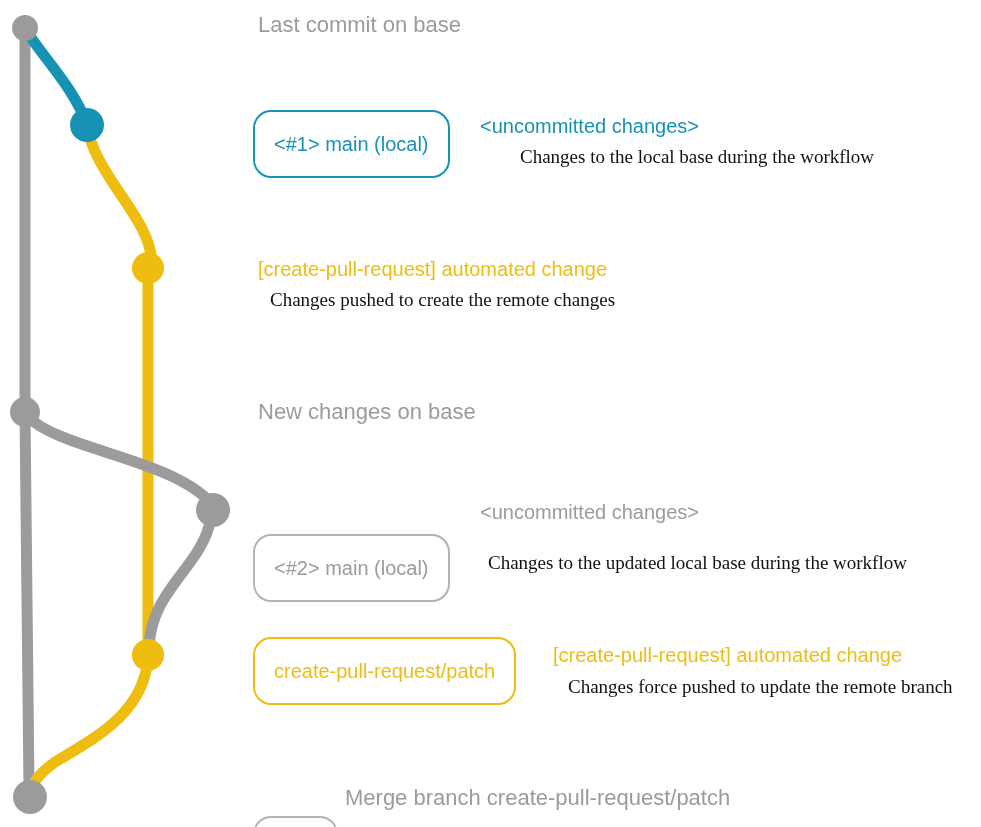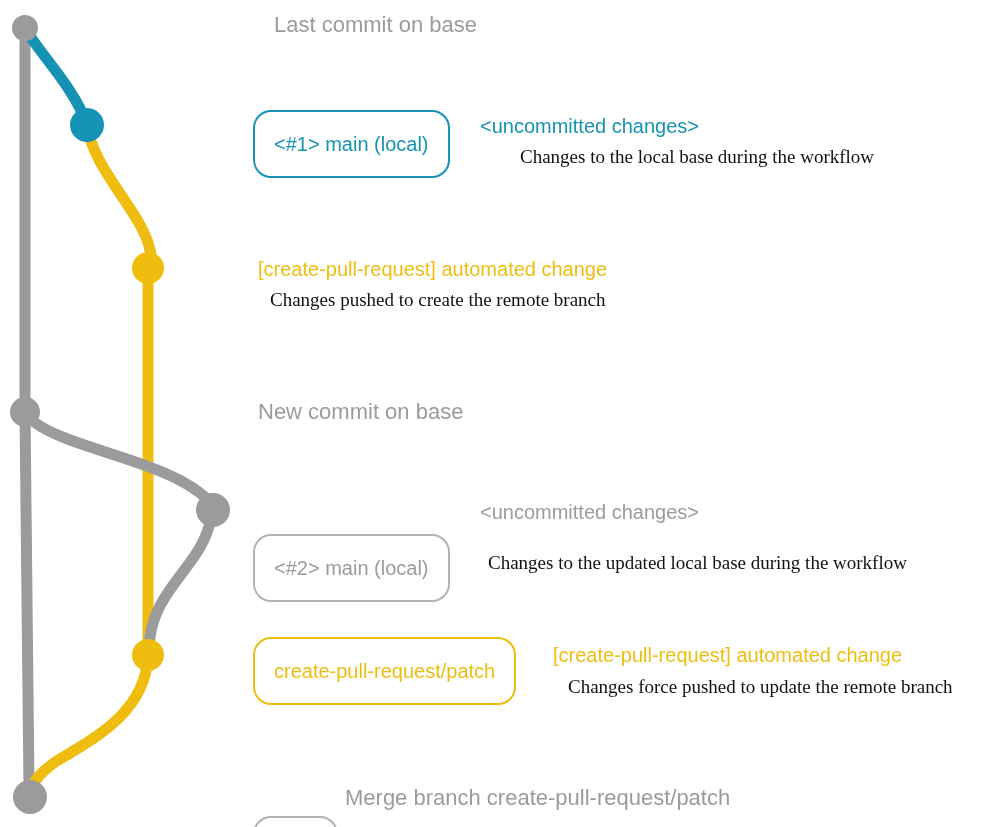--- a/index.html
+++ b/index.html
@@ -55,32 +55,32 @@
 
     <circle class="fill-gray" cx="25" cy="28" r="13"></circle>
     <circle class="fill-blue" cx="87" cy="125" r="17"></circle>
     <circle class="fill-yellow" cx="148" cy="268" r="16"></circle>
     <circle class="fill-gray" cx="25" cy="412" r="15"></circle>
     <circle class="fill-gray" cx="213" cy="510" r="17"></circle>
     <circle class="fill-yellow" cx="148" cy="655" r="16"></circle>
     <circle class="fill-gray" cx="30" cy="797" r="17"></circle>
   </svg>
 
-  <div class="abs hdr" style="left:258px;top:13px;margin-left:16px;">Last commit on base</div>
+  <div class="abs hdr" style="left:258px;top:13px;">Last commit on base</div>
 
   <div class="abs" style="left:253px;top:110px;">
     <span class="badge blue">&lt;#1&gt; main (local)</span>
   </div>
   <div class="abs title blue" style="left:480px;top:114px;">&lt;uncommitted changes&gt;</div>
   <div class="abs desc" style="left:488px;top:146px;margin-left:32px;">Changes to the local base during the workflow</div>
 
   <div class="abs title yellow" style="left:258px;top:257px;">[create-pull-request] automated change</div>
-  <div class="abs desc" style="left:270px;top:289px;">Changes pushed to create the remote branch</div>
+  <div class="abs desc" style="left:270px;top:289px;">Changes pushed to create the remote changes</div>
 
-  <div class="abs hdr" style="left:258px;top:400px;">New commit on base</div>
+  <div class="abs hdr" style="left:258px;top:400px;">New changes on base</div>
 
   <div class="abs" style="left:253px;top:496px;">
     <span class="badge gray">&lt;#2&gt; main (local)</span>
   </div>
   <div class="abs title gray" style="left:480px;top:500px;">&lt;uncommitted changes&gt;</div>
   <div class="abs desc" style="left:488px;top:552px;">Changes to the updated local base during the workflow</div>
 
   <div class="abs" style="left:253px;top:637px;">
     <span class="badge yellow">create-pull-request/patch</span>
   </div>

